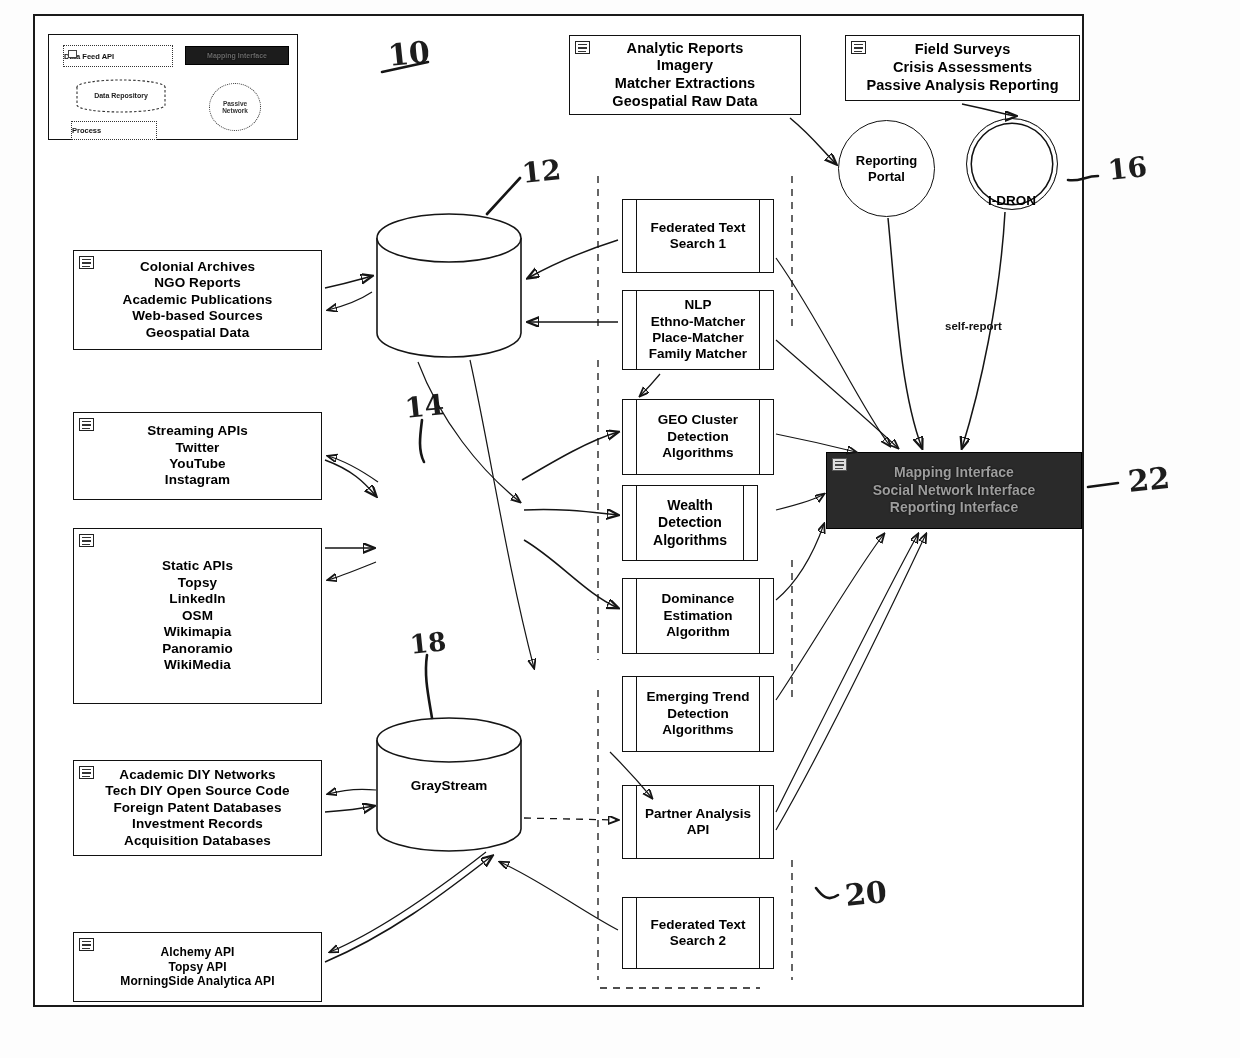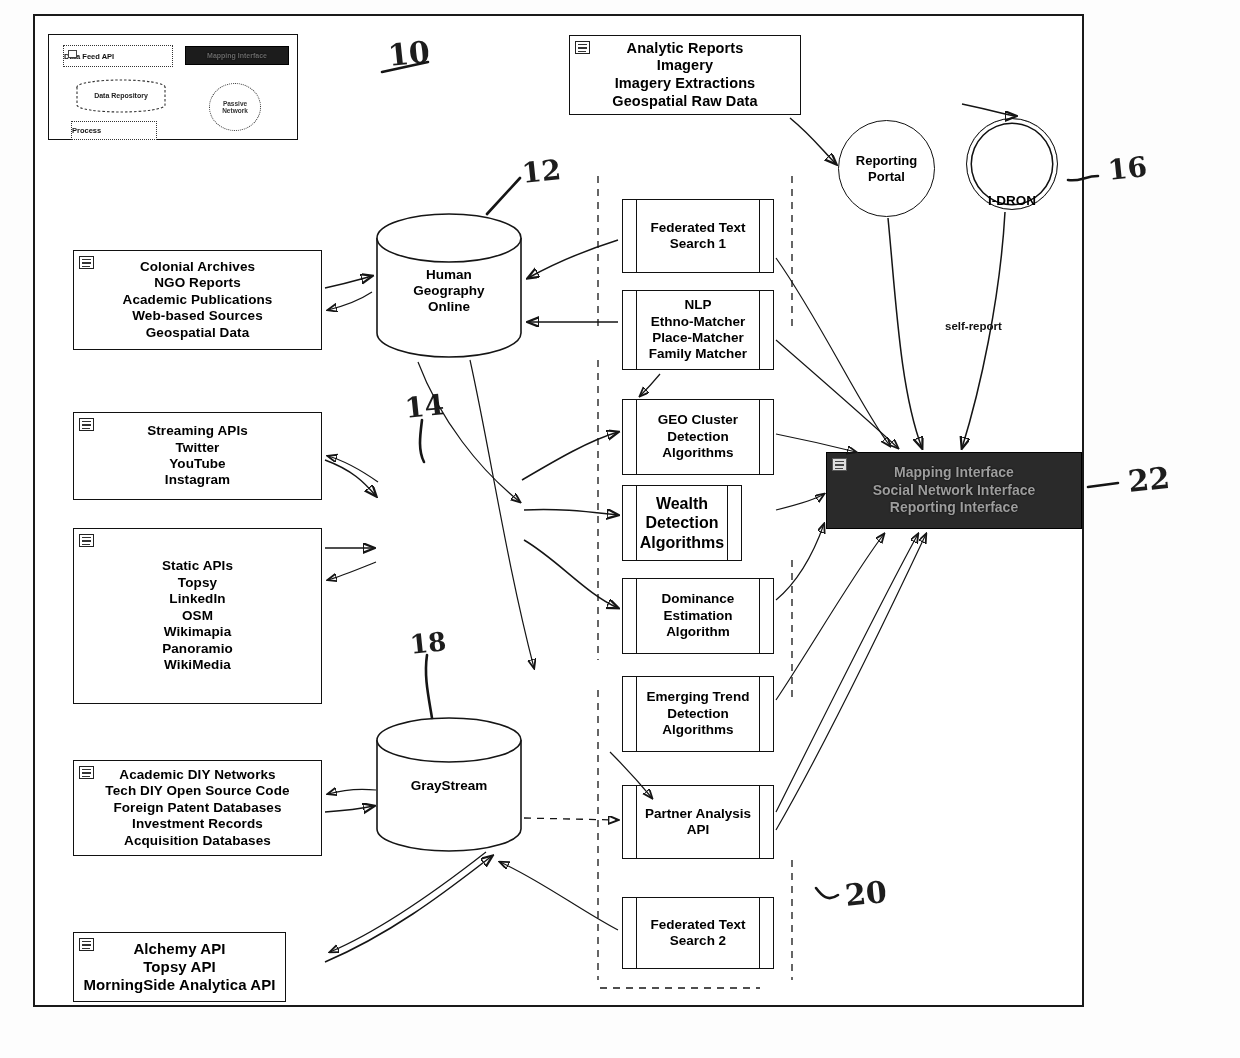--- a/index.html
+++ b/index.html
@@ -199,25 +199,37 @@
 
   <div class="box" style="left:569px;top:35px;width:232px;height:80px;font-size:14.5px;">
     <span class="doc-icon">
         <i></i>
         <i></i>
         <i class="s"></i>
       </span>
     <div class="lines">
       <div>Analytic Reports</div>
       <div>Imagery</div>
-      <div>Imagery Extractions</div>
+      <div>Matcher Extractions</div>
       <div>Geospatial Raw Data</div>
     </div>
   </div>
 
+  <div class="box" style="left:845px;top:35px;width:235px;height:66px;font-size:14.5px;">
+    <span class="doc-icon">
+        <i></i>
+        <i></i>
+        <i class="s"></i>
+      </span>
+    <div class="lines">
+      <div>Field Surveys</div>
+      <div>Crisis Assessments</div>
+      <div>Passive Analysis Reporting</div>
+    </div>
+  </div>
 
   <div class="circ" style="left:838px;top:120px;width:97px;height:97px;font-size:13px;">
     <div>
       <div>Reporting</div>
       <div>Portal</div>
     </div>
   </div>
 
   <div class="circ dbl" style="left:966px;top:118px;width:92px;height:92px;font-size:13.5px;">
     <div>
@@ -279,43 +291,38 @@
       </span>
     <div class="lines">
       <div>Academic DIY Networks</div>
       <div>Tech DIY Open Source Code</div>
       <div>Foreign Patent Databases</div>
       <div>Investment Records</div>
       <div>Acquisition Databases</div>
     </div>
   </div>
 
-  <div class="box" style="left:73px;top:932px;width:213px;height:70px;font-size:15px;">
+  <div class="box" style="left:73px;top:932px;width:249px;height:70px;font-size:12px;">
     <span class="doc-icon">
         <i></i>
         <i></i>
         <i class="s"></i>
       </span>
     <div class="lines">
       <div>Alchemy API</div>
       <div>Topsy API</div>
       <div>MorningSide Analytica API</div>
     </div>
   </div>
 
   <div class="cyl" style="left:375px;top:213px;width:148px;height:145px;">
     <svg width="148" height="145" viewBox="0 0 148 145">
       <path d="M2 25 L2 120 A72 24 0 0 0 146 120 L146 25" fill="#fff" stroke="#151515" stroke-width="1.6"></path>
       <ellipse cx="74" cy="25" rx="72" ry="24" fill="#fff" stroke="#151515" stroke-width="1.6"></ellipse>
     </svg>
-    <div class="cyl-label" style="top:54px;font-size:13.5px;">
-      <div>Human</div>
-      <div>Geography</div>
-      <div>Online</div>
-    </div>
   </div>
 
 
   <div class="cyl" style="left:375px;top:715px;width:148px;height:138px;">
     <svg width="148" height="138" viewBox="0 0 148 138">
       <path d="M2 25 L2 114 A72 22 0 0 0 146 114 L146 25" fill="#fff" stroke="#151515" stroke-width="1.6"></path>
       <ellipse cx="74" cy="25" rx="72" ry="22" fill="#fff" stroke="#151515" stroke-width="1.6"></ellipse>
     </svg>
     <div class="cyl-label" style="top:63px;font-size:13.5px;">
       <div>GrayStream</div>
@@ -339,21 +346,21 @@
   </div>
 
   <div class="proc" style="left:622px;top:399px;width:152px;height:76px;font-size:13.5px;">
     <div class="lines">
       <div>GEO Cluster</div>
       <div>Detection</div>
       <div>Algorithms</div>
     </div>
   </div>
 
-  <div class="proc" style="left:622px;top:485px;width:120px;height:76px;font-size:16px;">
+  <div class="proc" style="left:622px;top:485px;width:136px;height:76px;font-size:14px;">
     <div class="lines">
       <div>Wealth</div>
       <div>Detection</div>
       <div>Algorithms</div>
     </div>
   </div>
 
   <div class="proc" style="left:622px;top:578px;width:152px;height:76px;font-size:13.5px;justify-content:center;">
     <div class="lines">
       <div>Dominance</div>

